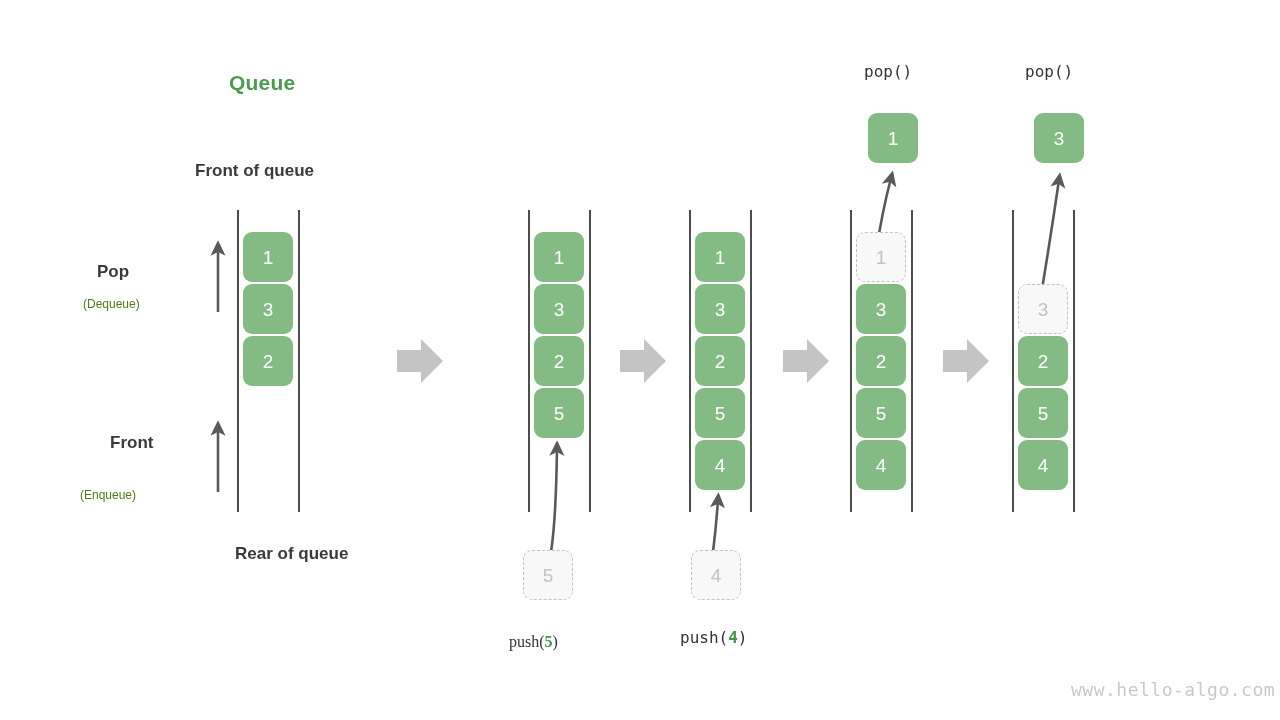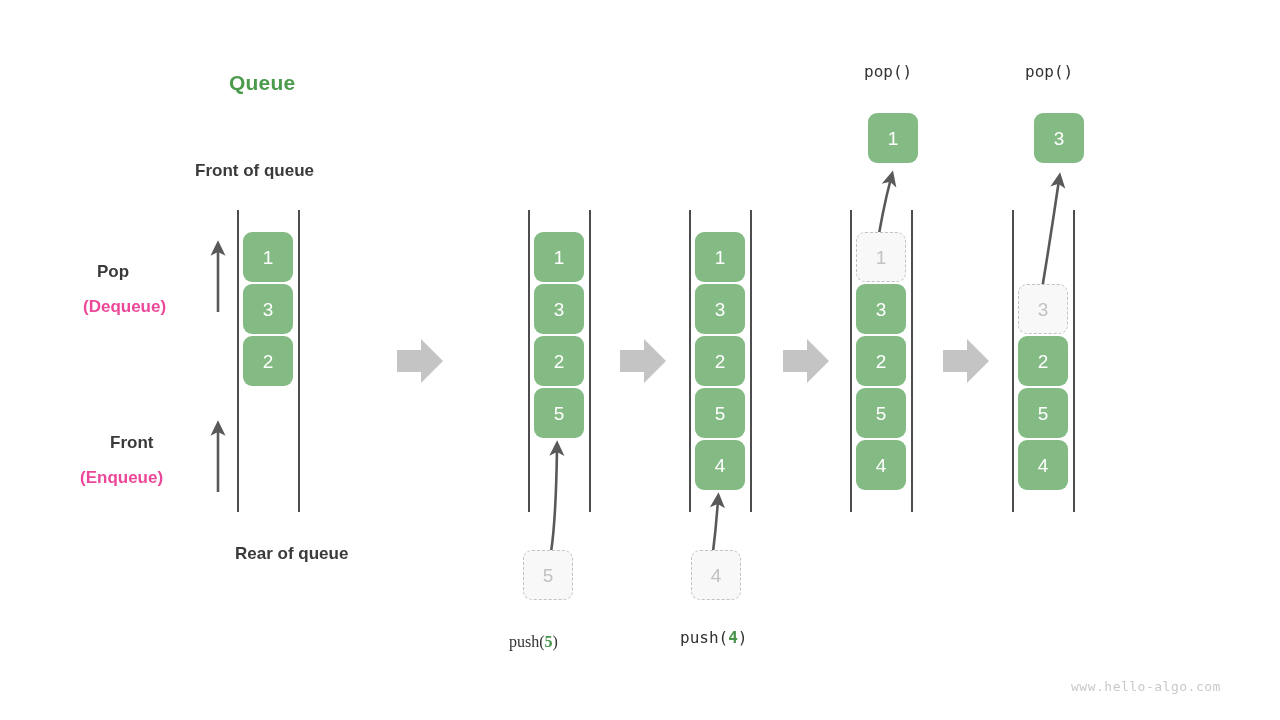--- a/index.html
+++ b/index.html
@@ -22,38 +22,38 @@
   }
   .bold-label {
     position: absolute;
     font-weight: bold;
     font-size: 17px;
     color: #3a3a3a;
     white-space: nowrap;
   }
   .plain-label {
     position: absolute;
-    font-weight: bold;
-    font-size: 17px;
-    color: #ec4899;
+    font-weight: normal;
+    font-size: 12px;
+    color: #4d7c0f;
     white-space: nowrap;
   }
   .mono-label {
     position: absolute;
     font-family: "DejaVu Sans Mono", "Liberation Mono", monospace;
     font-size: 16px;
     color: #333333;
     white-space: nowrap;
     letter-spacing: 0px;
   }
   .mono-label .num { color: #45944a; font-weight: bold; }
   .watermark {
     position: absolute;
     font-family: "DejaVu Sans Mono", "Liberation Mono", monospace;
-    font-size: 13px;
+    font-size: 18px;
     color: #c9c9c9;
     letter-spacing: .5px;
     white-space: nowrap;
   }
 
   
   .rail {
     position: absolute;
     width: 1.6px;
     background: #4d4d4d;
@@ -137,21 +137,21 @@
 
   <div class="title" style="left:229px; top:60px;margin-top:11px;">Queue</div>
 
   <div class="bold-label" style="left:189px; top:161px;margin-left:6px;">Front of queue</div>
   <div class="bold-label" style="left:206px; top:544px;margin-left:29px;">Rear of queue</div>
 
   <div class="bold-label" style="left:97px; top:262px;">Pop</div>
   <div class="plain-label" style="left:83px; top:297px;">(Dequeue)</div>
 
   <div class="bold-label" style="left:110px; top:433px;">Front</div>
-  <div class="plain-label" style="left:80px; top:468px;">(Enqueue)</div>
+  <div class="plain-label" style="left:80px; top:488px;">(Enqueue)</div>
 
   <div>
     <div class="rail" style="left:237px; top:210px; height:302px;"></div>
     <div class="rail" style="left:298px; top:210px; height:302px;"></div>
 
     <div class="cell" style="left:243px; top:232px;">1</div>
     <div class="cell" style="left:243px; top:284px;">3</div>
     <div class="cell" style="left:243px; top:336px;">2</div>
   </div>
 

